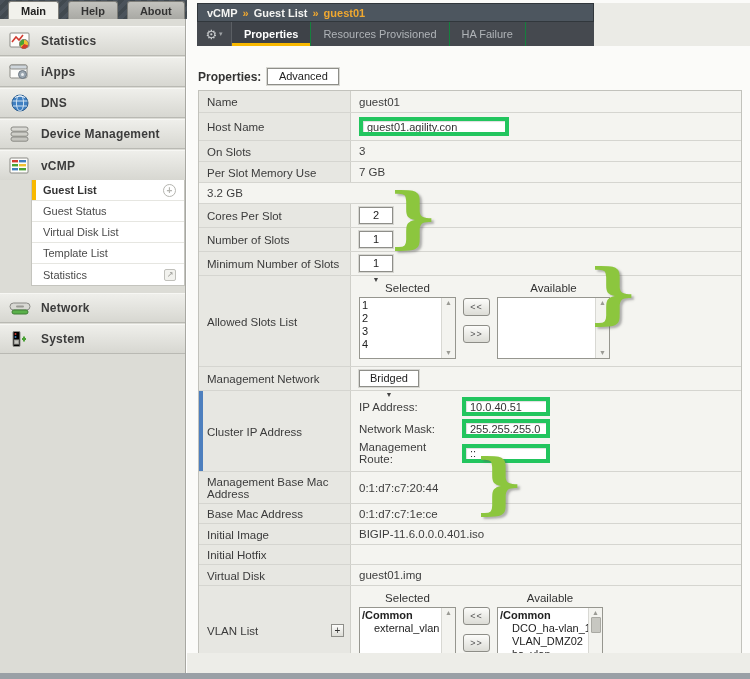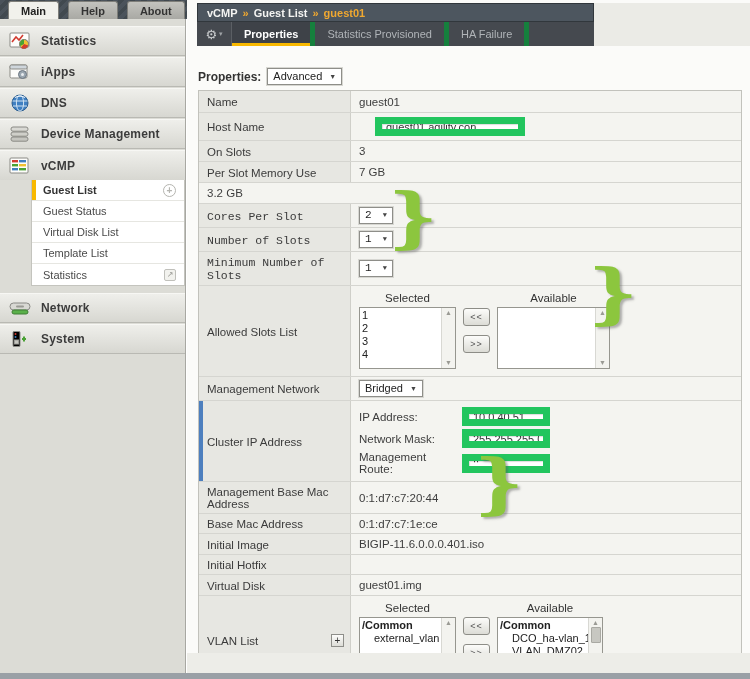--- a/index.html
+++ b/index.html
@@ -43,44 +43,44 @@
     border:1px solid #31373c; display:flex; align-items:center; padding-left:9px; gap:5px;
     font-size:11px; font-weight:bold; }
   .crumb { color:#f4f4f2; } .crumb-sep { color:#f0a830; } .crumb.current { color:#f0a830; }
   .tab-right-fill { position:absolute; left:407px; top:3px; width:156px; height:43px; background:#ebebe6; }
   .tab-strip { position:absolute; left:10px; top:22px; width:397px; height:24px; background:#45494f; display:flex; }
   .gear-cell { width:35px; display:flex; align-items:center; justify-content:center; gap:2px;
     border-right:1px solid #5b5f64; cursor:pointer; }
   .gear-glyph { color:#c9ccce; font-size:13px; line-height:13px; }
   .gear-caret { color:#9fa3a7; font-size:7px; }
   .ctab { position:relative; display:flex; align-items:center; padding:0 12px; font-size:11px; color:#b0b4b8;
-    border-right:5px solid #15803d; cursor:pointer; }
+    border-right:1px solid #15803d; cursor:pointer; }
   .ctab.active { color:#ffffff; font-weight:bold; background:#3e4248; }
   .ctab.active::after { content:""; position:absolute; left:0; right:0; bottom:0; height:3px; background:#f8b800; }
 
   
   .props-line { position:absolute; left:11px; top:68px; display:flex; align-items:center; gap:6px; }
   .props-line .plabel { font-size:12px; font-weight:bold; color:#333; }
 
   .select { display:inline-flex; align-items:center; justify-content:space-between; gap:7px;
     background:#ffffff; border:1px solid #8e8e89; box-shadow:0 0 0 1px #d7d7d2; padding:1px 5px 2px 5px;
-    font-size:11px; color:#222; min-width:34px; height:17px; cursor:pointer; }
+    font-size:11px; color:#222; min-width:34px; height:17px; cursor:pointer;flex-direction:column; }
   .select .caret { font-size:7px; color:#444; }
 
   .form-table { position:absolute; left:11px; top:90px; width:544px; border:1px solid #c2c2bc; background:#f4f4f0; }
   .row { display:flex; border-bottom:1px solid #d5d5d0; }
   .row:last-child { border-bottom:none; }
   .cell-label { width:152px; background:#e7e7e2; border-right:1px solid #cfcfc9; padding:4px 6px 3px 8px;
     font-size:11.5px; color:#3b3b3b; display:flex; align-items:center; }
   .cell-value { flex:1; padding:3px 6px 3px 8px; font-size:11.5px; color:#3d3d3d; display:flex; align-items:center; }
   .row.highlight .cell-label { box-shadow:inset 4px 0 0 #4d7fbe; }
-  .h22 { min-height:22px; } .h28 { min-height:28px;gap:16px; } .h21 { min-height:21px; } .h23 { min-height:22px;font-family:Liberation Mono, monospace; }
+  .h22 { min-height:22px; } .h28 { min-height:28px; } .h21 { min-height:21px; } .h23 { min-height:22px; }
   .h18 { min-height:17px; } .h20 { min-height:20px; }
 
-  input.text { height:19px; border:7px solid #22c55e; box-shadow:inset 1px 1px 1px #ddd; padding:0 4px;
+  input.text { height:19px; border:4px solid #22c55e; box-shadow:inset 1px 1px 1px #ddd; padding:0 4px;
     font-size:11px; color:#333; font-family:"Liberation Sans","DejaVu Sans",sans-serif; background:#fff; }
   .hostname-input { width:150px; }
 
   
   .dual { display:flex; align-items:flex-start; padding:2px 0 4px 0; }
   .lcol { display:flex; flex-direction:column; }
   .lb-header { text-align:center; font-size:11.5px; color:#333; padding:1px 0 3px 0; }
   .listbox { position:relative; background:#fff; border:1px solid #96968f; display:flex; }
   .lb-items { flex:1; padding:1px 2px; overflow:hidden; font-size:11px; color:#222; line-height:13px; }
   .lb-item { white-space:nowrap; }
@@ -254,21 +254,21 @@
       <span class="crumb-sep">»</span>
       <span class="crumb current">guest01</span>
     </div>
 
     <div class="tab-strip">
       <div class="gear-cell">
         <span class="gear-glyph">⚙</span>
         <span class="gear-caret">▾</span>
       </div>
       <div class="ctab active">Properties</div>
-      <div class="ctab">Statistics Provisioned</div>
+      <div class="ctab">Resources Provisioned</div>
       <div class="ctab">HA Failure</div>
     </div>
 
     <div class="props-line">
       <span class="plabel">Properties:</span>
       <span class="select" style="min-width:72px;">
         <span>Advanced</span>
         <span class="caret">▼</span>
       </span>
     </div>

